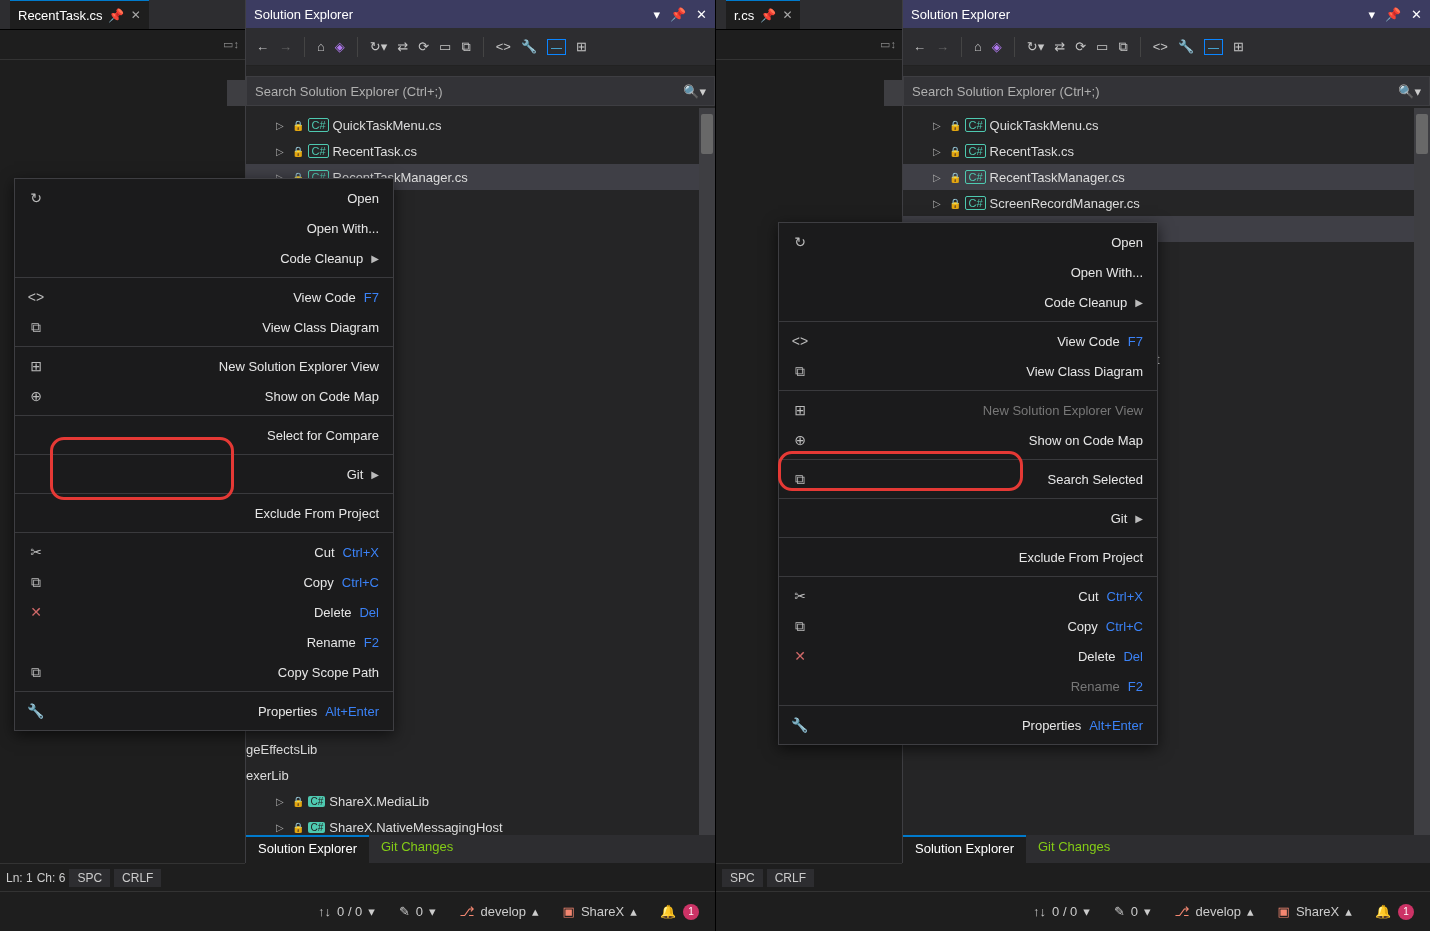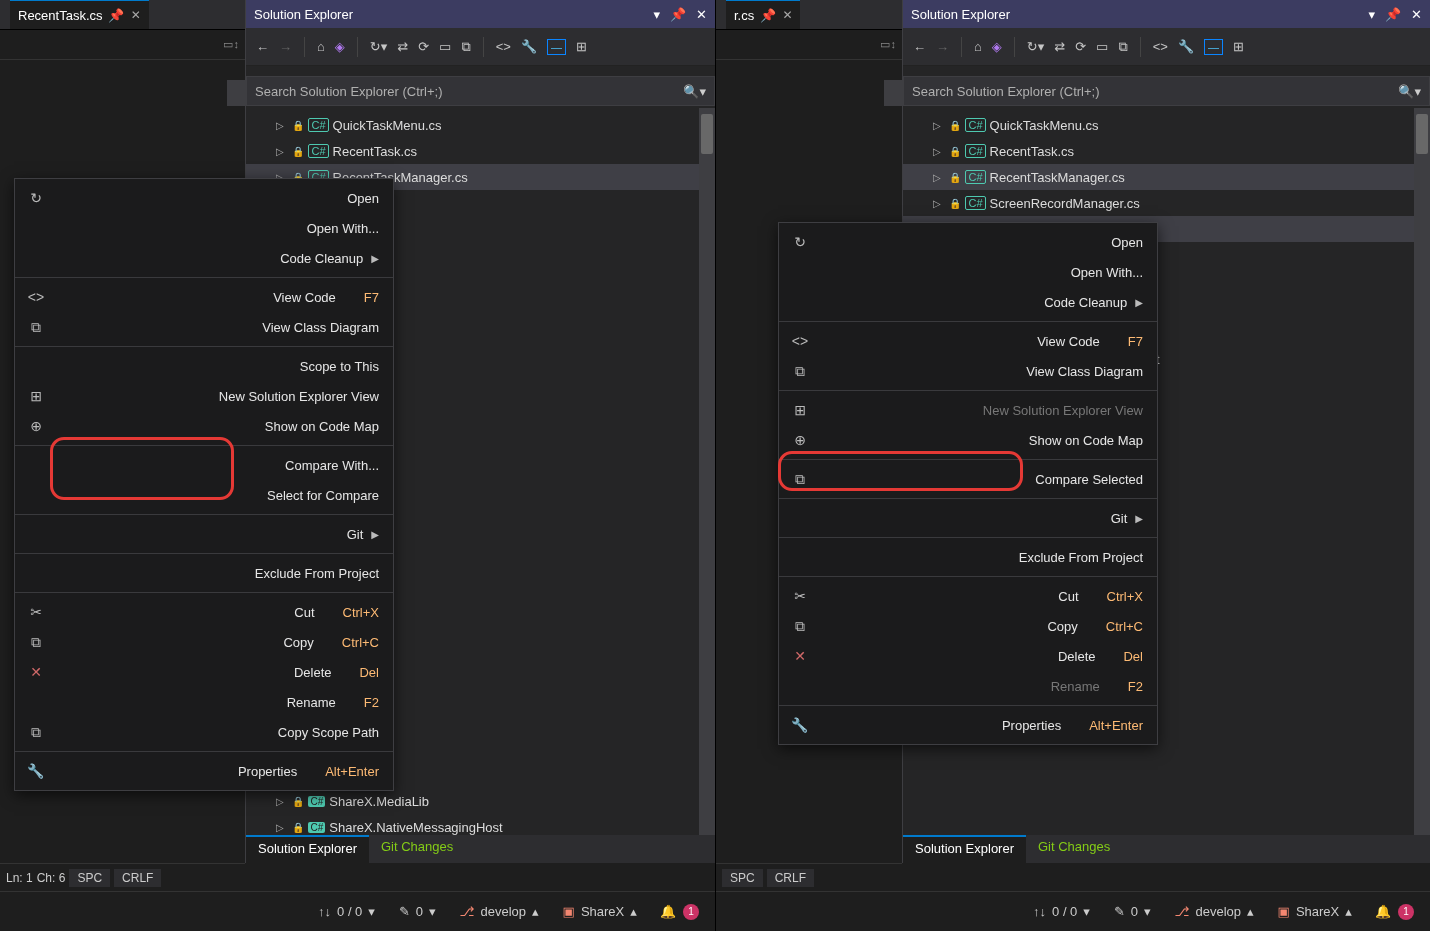--- a/index.html
+++ b/index.html
@@ -213,21 +213,21 @@
   .ctxmenu .row {
     display:flex; align-items:center;
     height: 30px;
     padding: 0 14px 0 10px;
     gap: 8px;
     color:#e6e6e6;
   }
   .ctxmenu .row.disabled { color:#777; }
   .ctxmenu .row .ricon { width:22px; display:inline-flex; justify-content:center; color:#bbb; font-size:14px;}
   .ctxmenu .row .label { flex:1;text-align:right; }
-  .ctxmenu .row .shortcut { color:#fdba74;margin-left:20px; }
+  .ctxmenu .row .shortcut { color:#3b82f6; }
   .ctxmenu .row .sub { color:#bbb; font-size:10px; }
   .ctxmenu hr { border:none; border-top:1px solid #3a3a3d; margin:4px 0; }
   .highlight-ring {
     position:absolute;
     border:3px solid #e53935;
     border-radius:14px;
     pointer-events:none;
     z-index:60;
   }
   
@@ -450,36 +450,28 @@
         <span class="ricon">&lt;&gt;</span>
         <span class="label">View Code</span>
         <span class="shortcut">F7</span>
       </div>
       <div class="row">
         <span class="ricon">⧉</span>
         <span class="label">View Class Diagram</span>
       </div>
       <hr>
       <div class="row">
-        <span class="ricon"></span>
-        <span class="label">Scope to This</span>
-      </div>
-      <div class="row">
         <span class="ricon">⊞</span>
         <span class="label">New Solution Explorer View</span>
       </div>
       <div class="row">
         <span class="ricon">⊕</span>
         <span class="label">Show on Code Map</span>
       </div>
       <hr>
-      <div class="row">
-        <span class="ricon"></span>
-        <span class="label">Compare With...</span>
-      </div>
       <div class="row">
         <span class="ricon"></span>
         <span class="label">Select for Compare</span>
       </div>
       <hr>
       <div class="row">
         <span class="ricon"></span>
         <span class="label">Git</span>
         <span class="sub">▶</span>
       </div>
@@ -705,21 +697,21 @@
         <span class="ricon">⊞</span>
         <span class="label">New Solution Explorer View</span>
       </div>
       <div class="row">
         <span class="ricon">⊕</span>
         <span class="label">Show on Code Map</span>
       </div>
       <hr>
       <div class="row">
         <span class="ricon">⧉</span>
-        <span class="label">Compare Selected</span>
+        <span class="label">Search Selected</span>
       </div>
       <hr>
       <div class="row">
         <span class="ricon"></span>
         <span class="label">Git</span>
         <span class="sub">▶</span>
       </div>
       <hr>
       <div class="row">
         <span class="ricon"></span>

